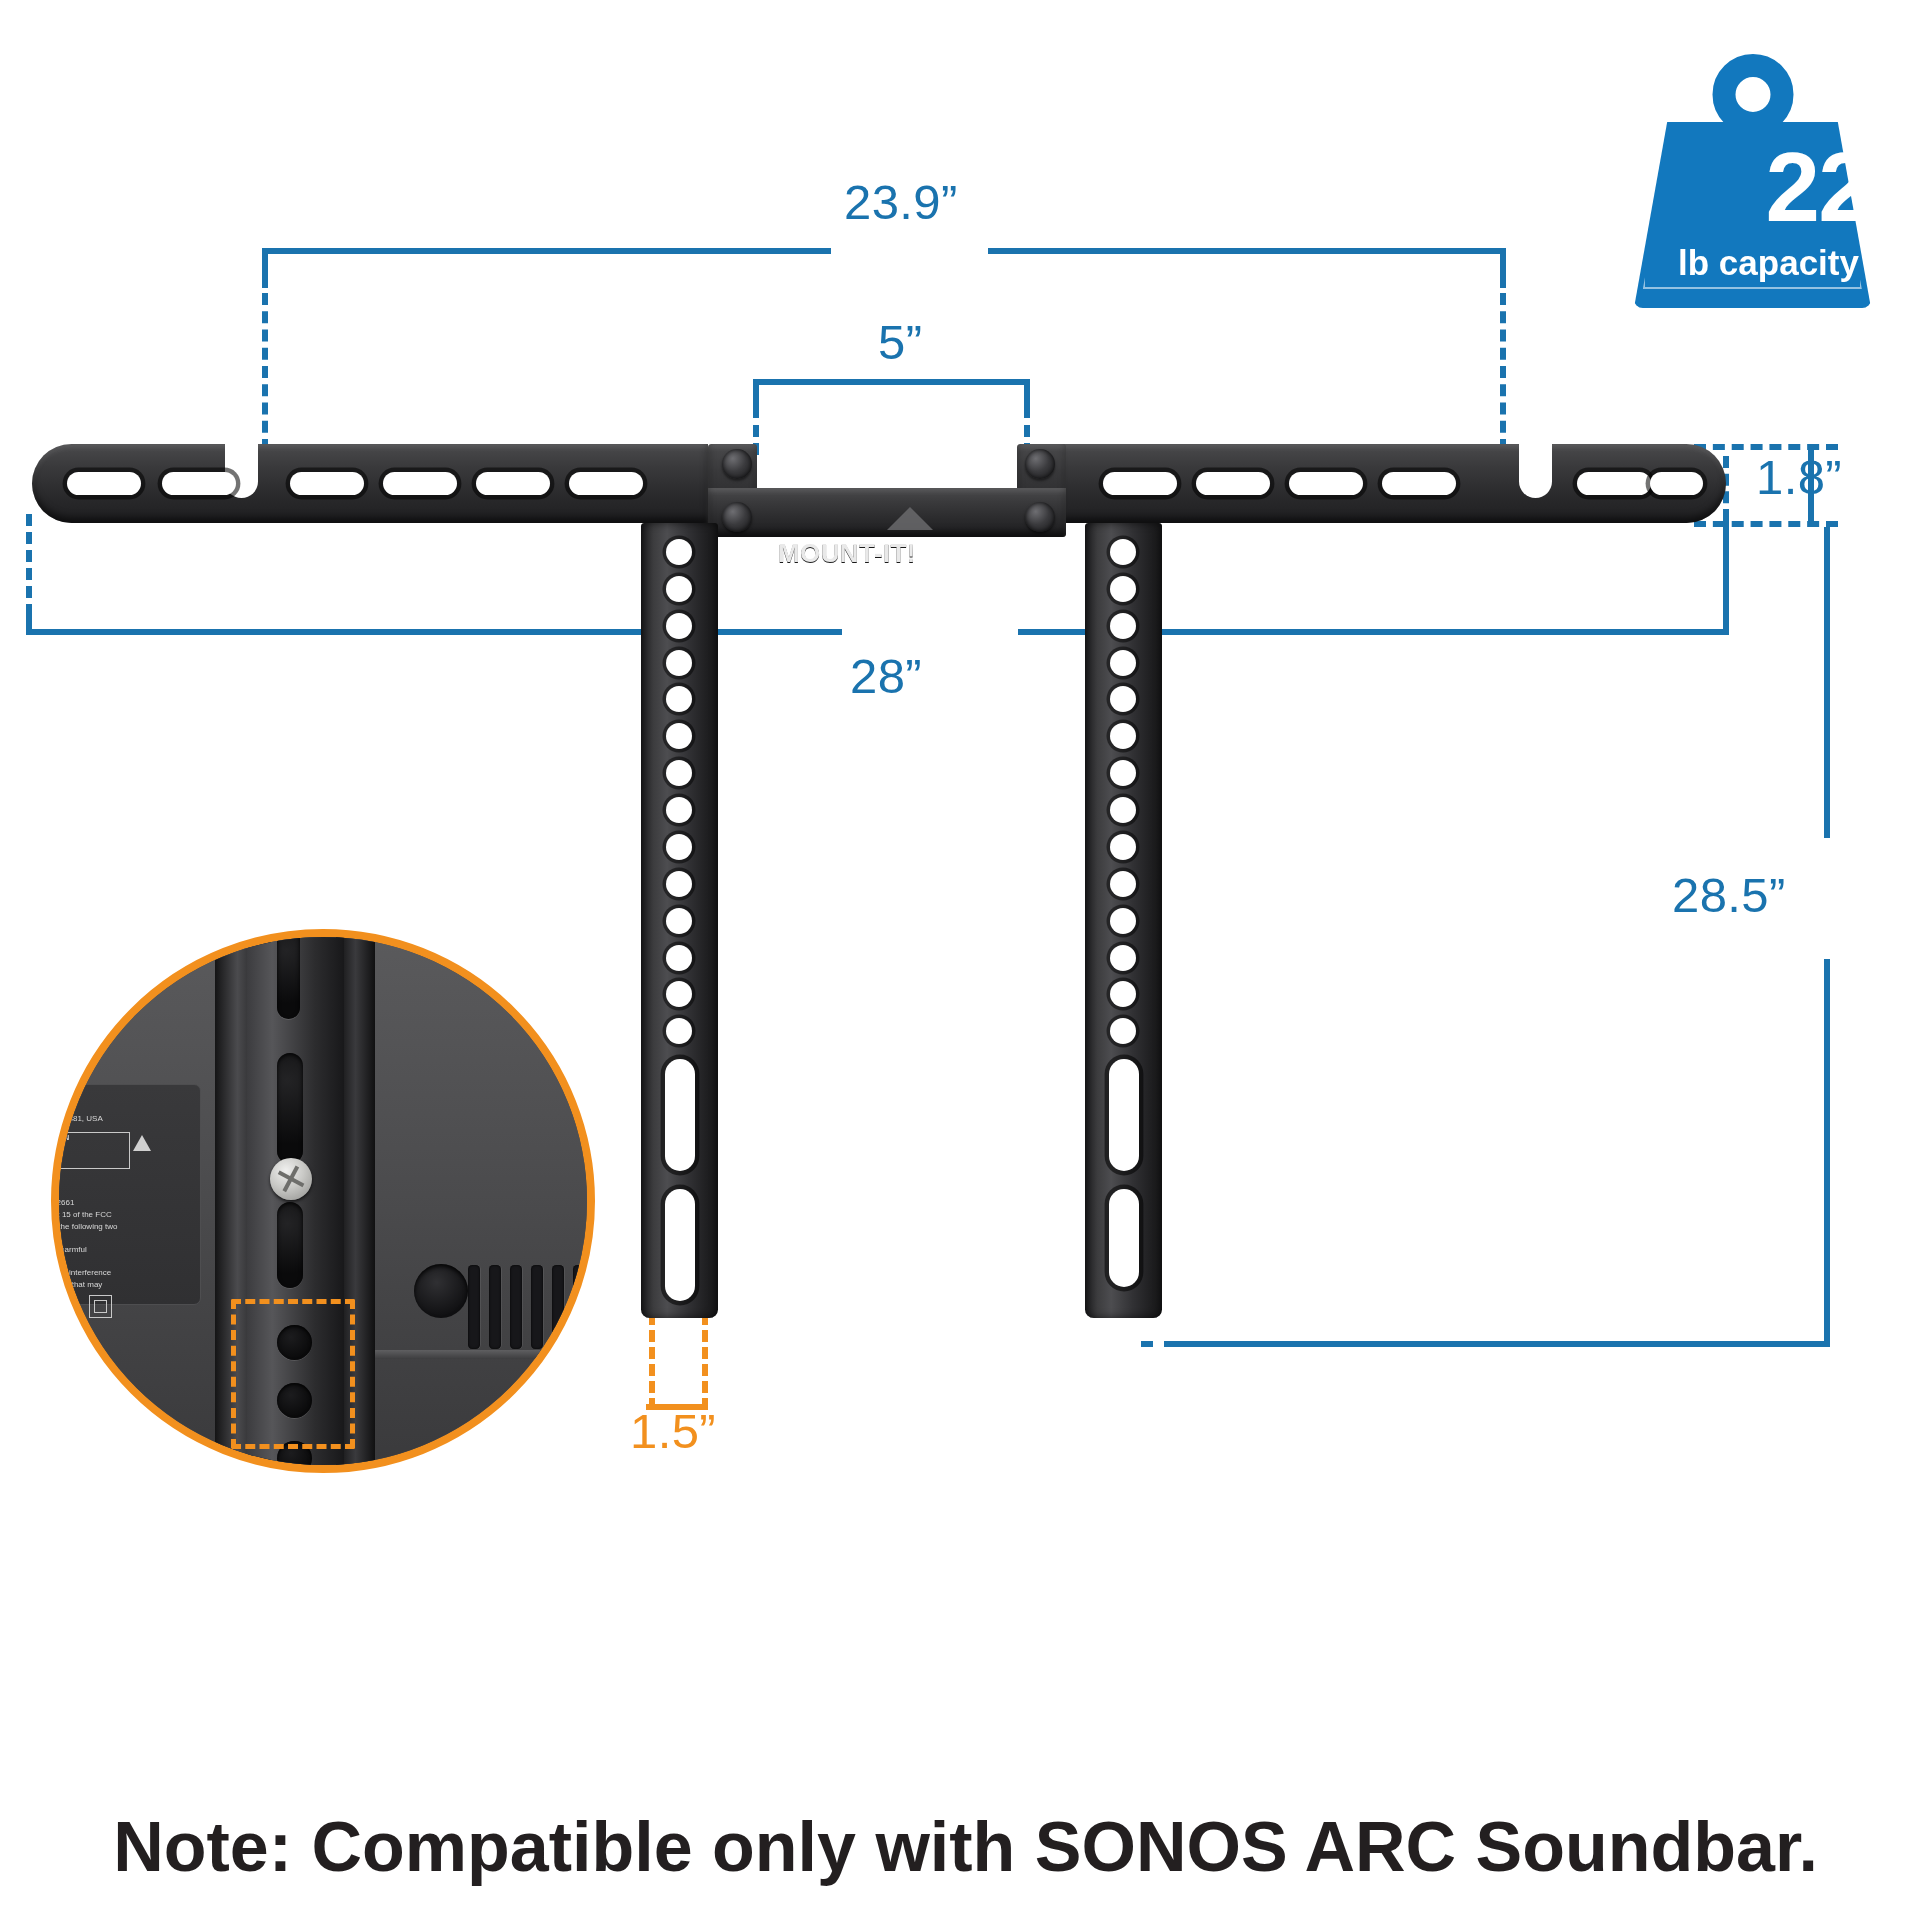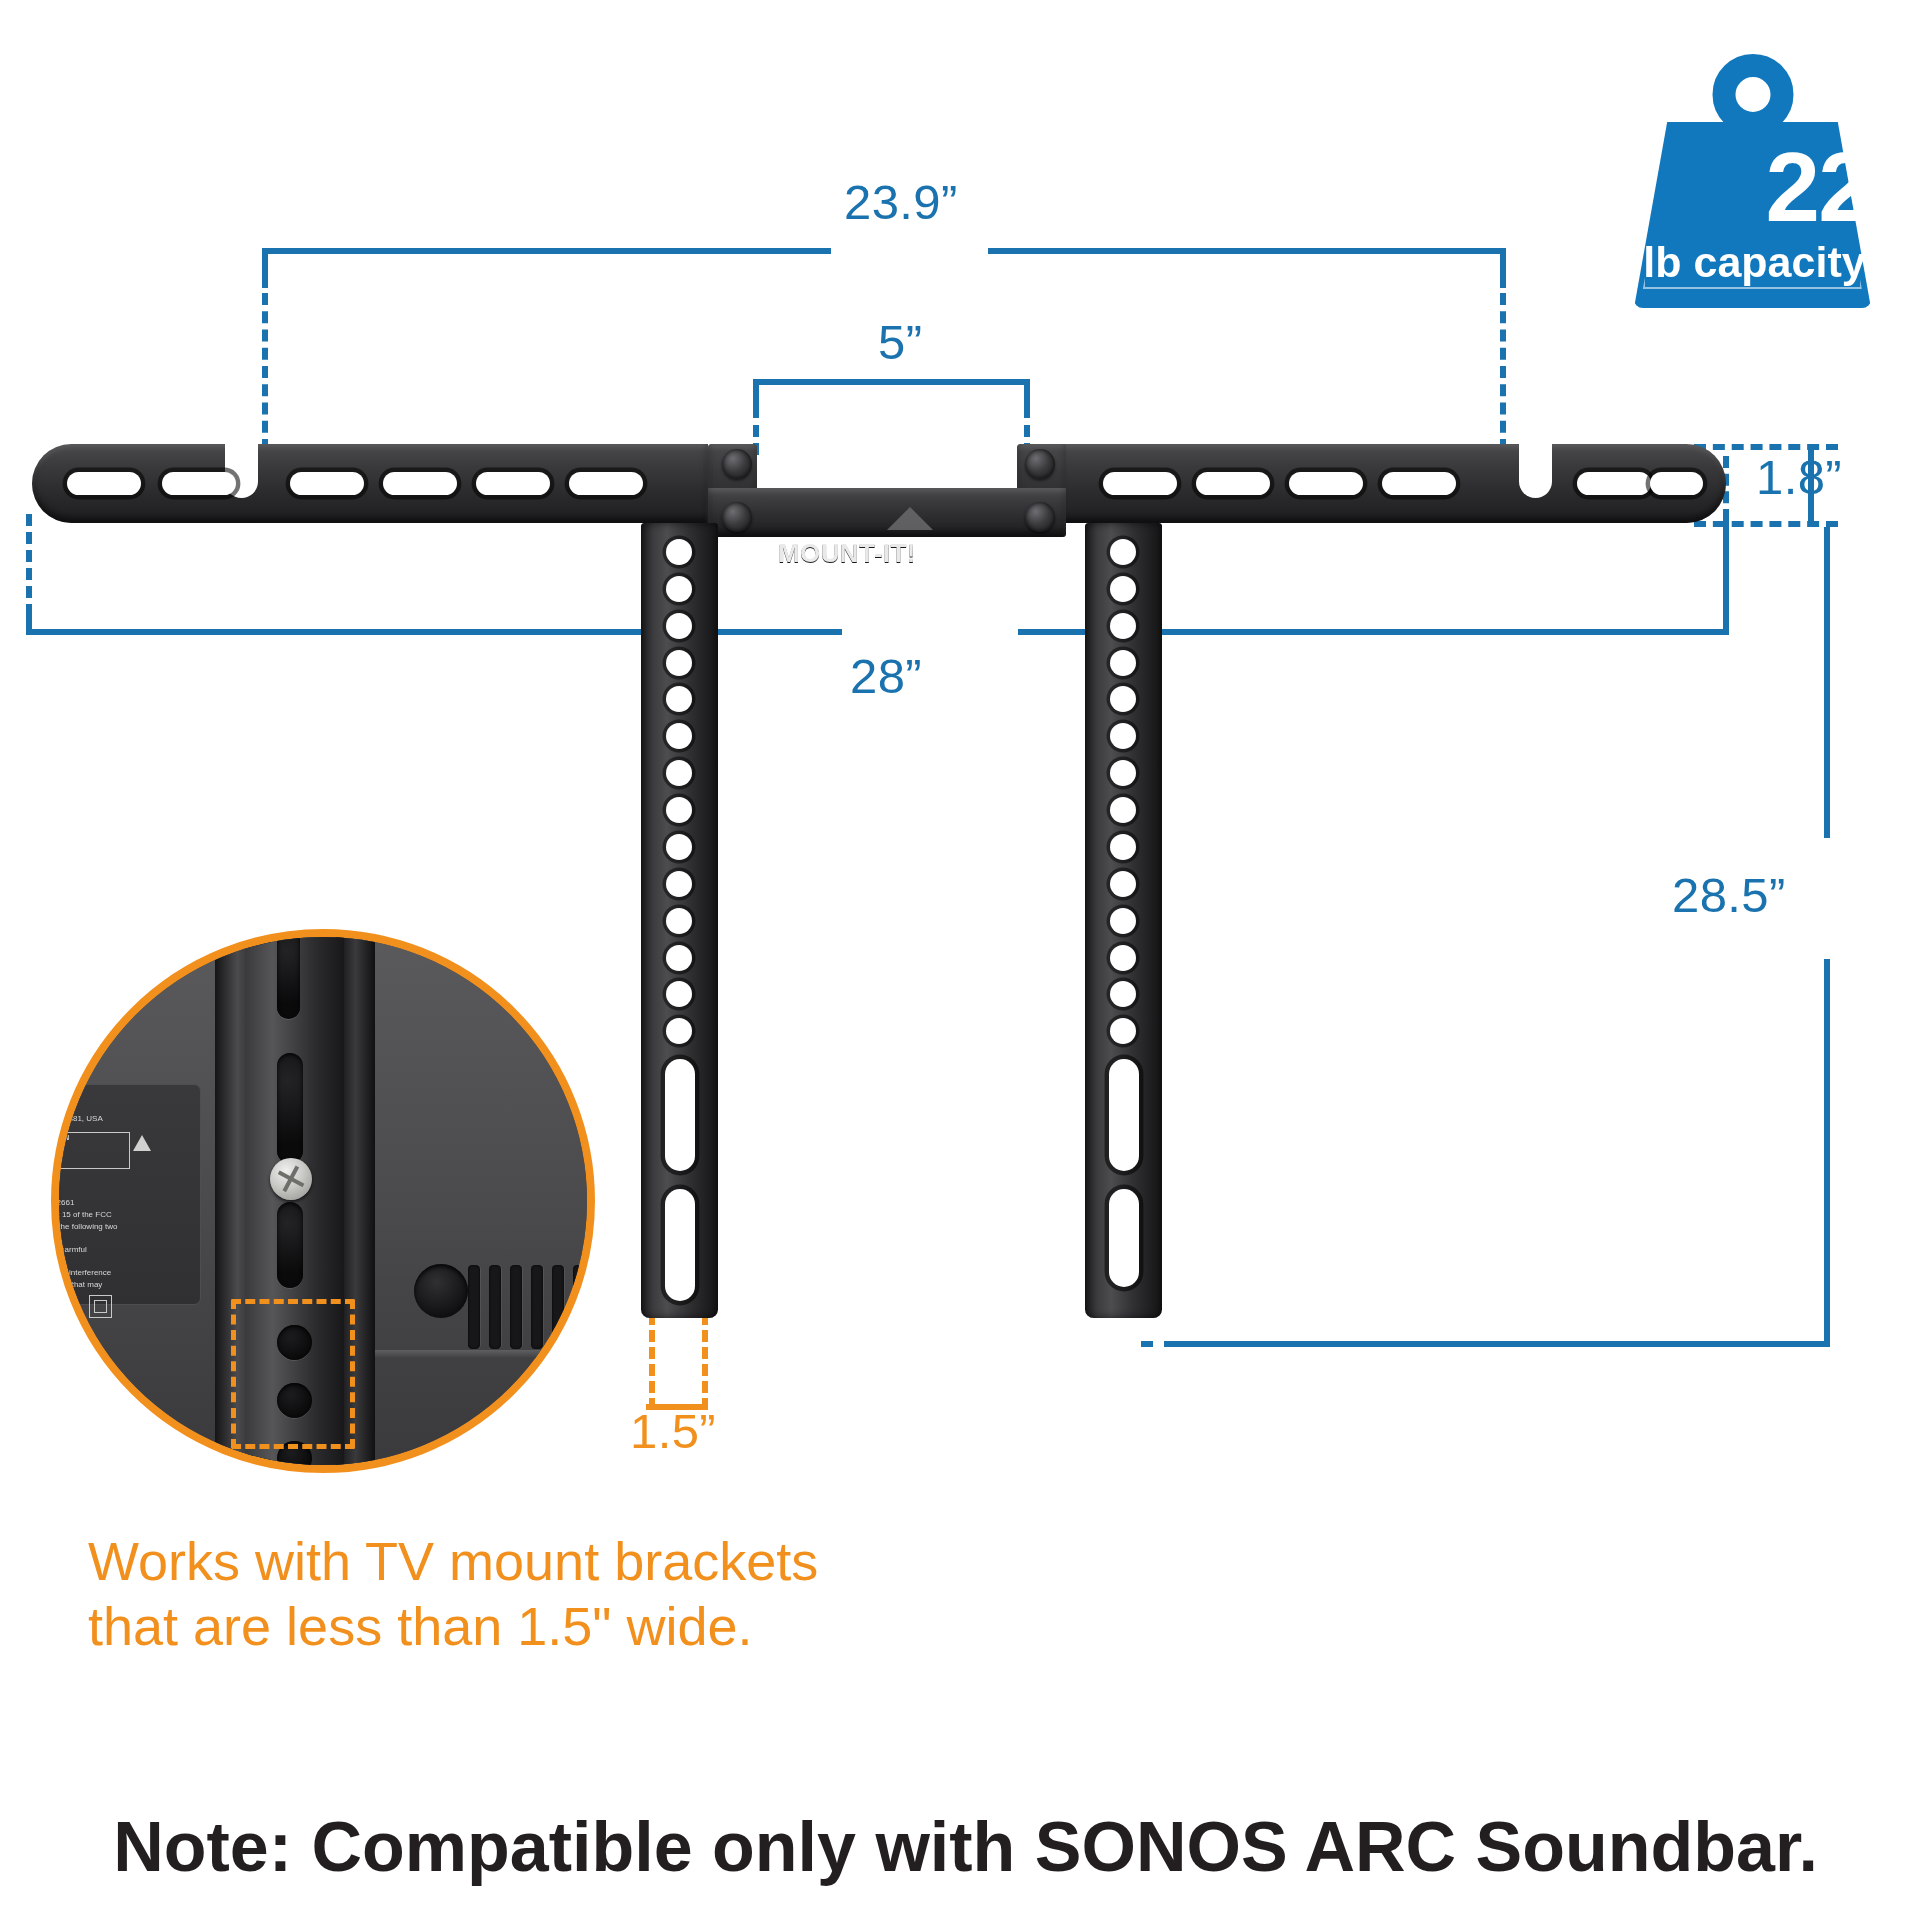--- a/index.html
+++ b/index.html
@@ -65,22 +65,22 @@
     border-top:none;
     clip-path:polygon(7% 0%, 93% 0%, 100% 100%, 0% 100%);
     box-sizing:border-box;
   }
   .weight-badge .num{
     position:absolute;left:0;top:84px;width:237px;text-align:right;
     color:#ffffff;font-size:98px;font-weight:700;line-height:98px;
     letter-spacing:-1.8px;font-family:"Liberation Sans", sans-serif;
   }
   .weight-badge .cap{
-    position:absolute;left:2px;top:191px;width:237px;text-align:center;
-    color:#ffffff;font-size:43px;font-weight:700;line-height:35px;
+    position:absolute;left:16px;top:191px;width:237px;text-align:center;
+    color:#ffffff;font-size:35px;font-weight:700;line-height:35px;
     font-family:"Liberation Sans", sans-serif;
   }
   .bar{
     position:absolute;
     background:linear-gradient(180deg,#4a4a4c 0%,#3a3a3c 28%,#2b2b2d 62%,#1e1e20 100%);
     box-shadow:inset 0 3.5px 5.3px rgba(255,255,255,.10), inset 0 -5.3px 7px rgba(0,0,0,.55);
   }
   .slot{
     position:absolute;background:#ffffff;border-radius:877px;
     box-shadow:0 0 0 4.4px rgba(0,0,0,.55);
@@ -367,21 +367,17 @@
     <div class="islot" style="left:218px;top:116px;width:26px;height:111px;"></div>
     <div class="screw" style="left:211px;top:221px;"></div>
     <div class="islot" style="left:218px;top:265px;width:26px;height:86px;"></div>
     <div class="ihole" style="left:218px;top:388px;width:35px;height:35px;"></div>
     <div class="ihole" style="left:218px;top:446px;width:35px;height:35px;"></div>
     <div class="ihole" style="left:218px;top:504px;width:35px;height:35px;"></div>
 
     <div class="hl-dash" style="left:172px;top:362px;width:114px;height:140px;"></div>
   </div>
 
-  <div class="caption-orange">
-    <div>Works with TV mount brackets</div>
-    <div>that are less than 1.5" wide.</div>
-  </div>
 
   <div class="note">Note: Compatible only with SONOS ARC Soundbar.</div>
 
 </div>
 
 
 </body></html>

